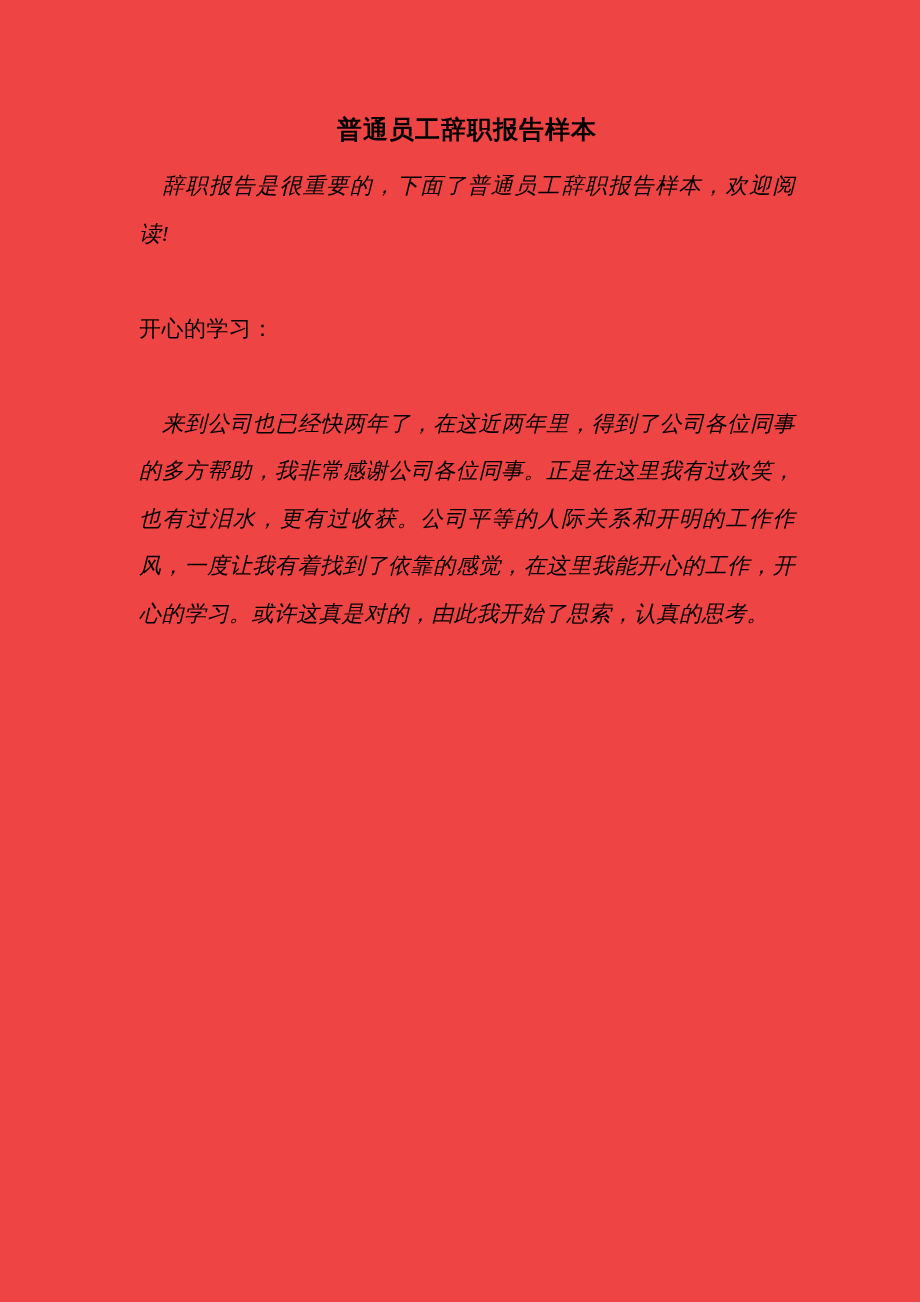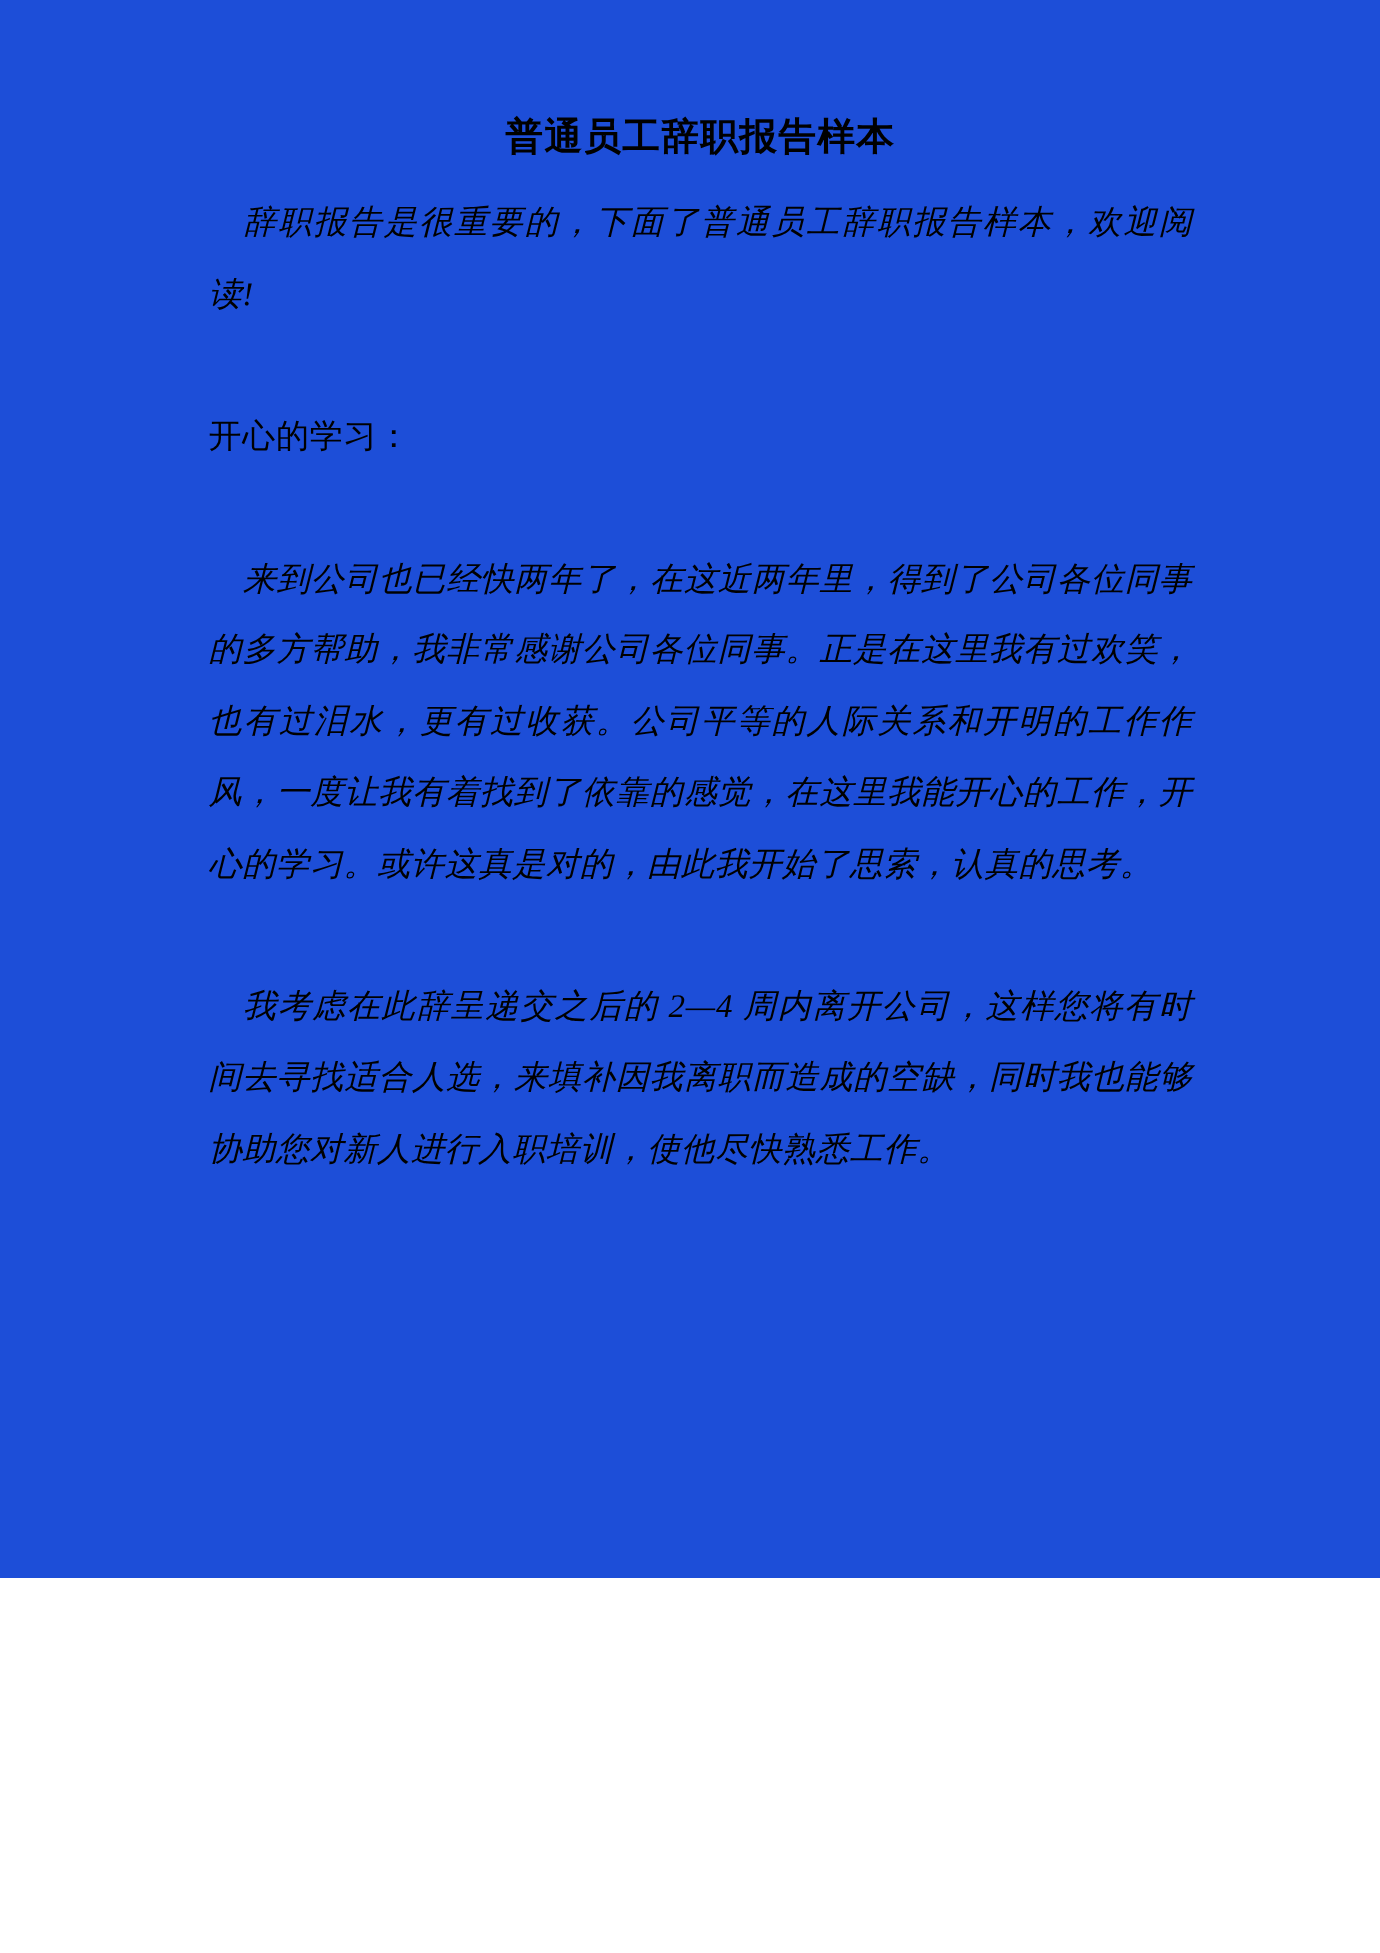--- a/index.html
+++ b/index.html
@@ -3,24 +3,24 @@
 <meta charset="utf-8">
 <style>
   html, body {
     margin: 0;
     padding: 0;
     background: #ffffff;
   }
   .page {
     position: relative;
     width: 920px;
-    height: 1052px;
-    background: #1d4ed8;
+    height: 1302px;
+    background: #ef4444;
     box-sizing: border-box;
-    padding: 68px 125px 0 139px;
+    padding: 106px 125px 0 139px;
     overflow: hidden;
     font-family: "Liberation Serif", "DejaVu Serif", serif;
     color: #000000;
   }
   .doc-title {
     font-size: 25px;
     font-weight: bold;
     text-align: center;
     line-height: 48px;
     letter-spacing: 1px;
@@ -48,14 +48,13 @@
 <div class="page">
   <h1 class="doc-title">普通员工辞职报告样本</h1>
 
   <p class="para indent">辞职报告是很重要的，下面了普通员工辞职报告样本，欢迎阅读!</p>
 
   <p class="para salutation">开心的学习：</p>
 
   <p class="para indent">来到公司也已经快两年了，在这近两年里，得到了公司各位同事的多方帮助，我非常感谢公司各位同事。正是在这里我有过欢笑，也有过泪水，更有过收获。公司平等的人际关系和开明的工作作风，一度让我有着找到了依靠的感觉，在这里我能开心的工作，开心的学习。或许这真是对的，由此我开始了思索，认真的思考。</p>
 
 
-  <p class="para indent">我考虑在此辞呈递交之后的 2—4 周内离开公司，这样您将有时间去寻找适合人选，来填补因我离职而造成的空缺，同时我也能够协助您对新人进行入职培训，使他尽快熟悉工作。</p>
 </div>
 
 </body></html>

